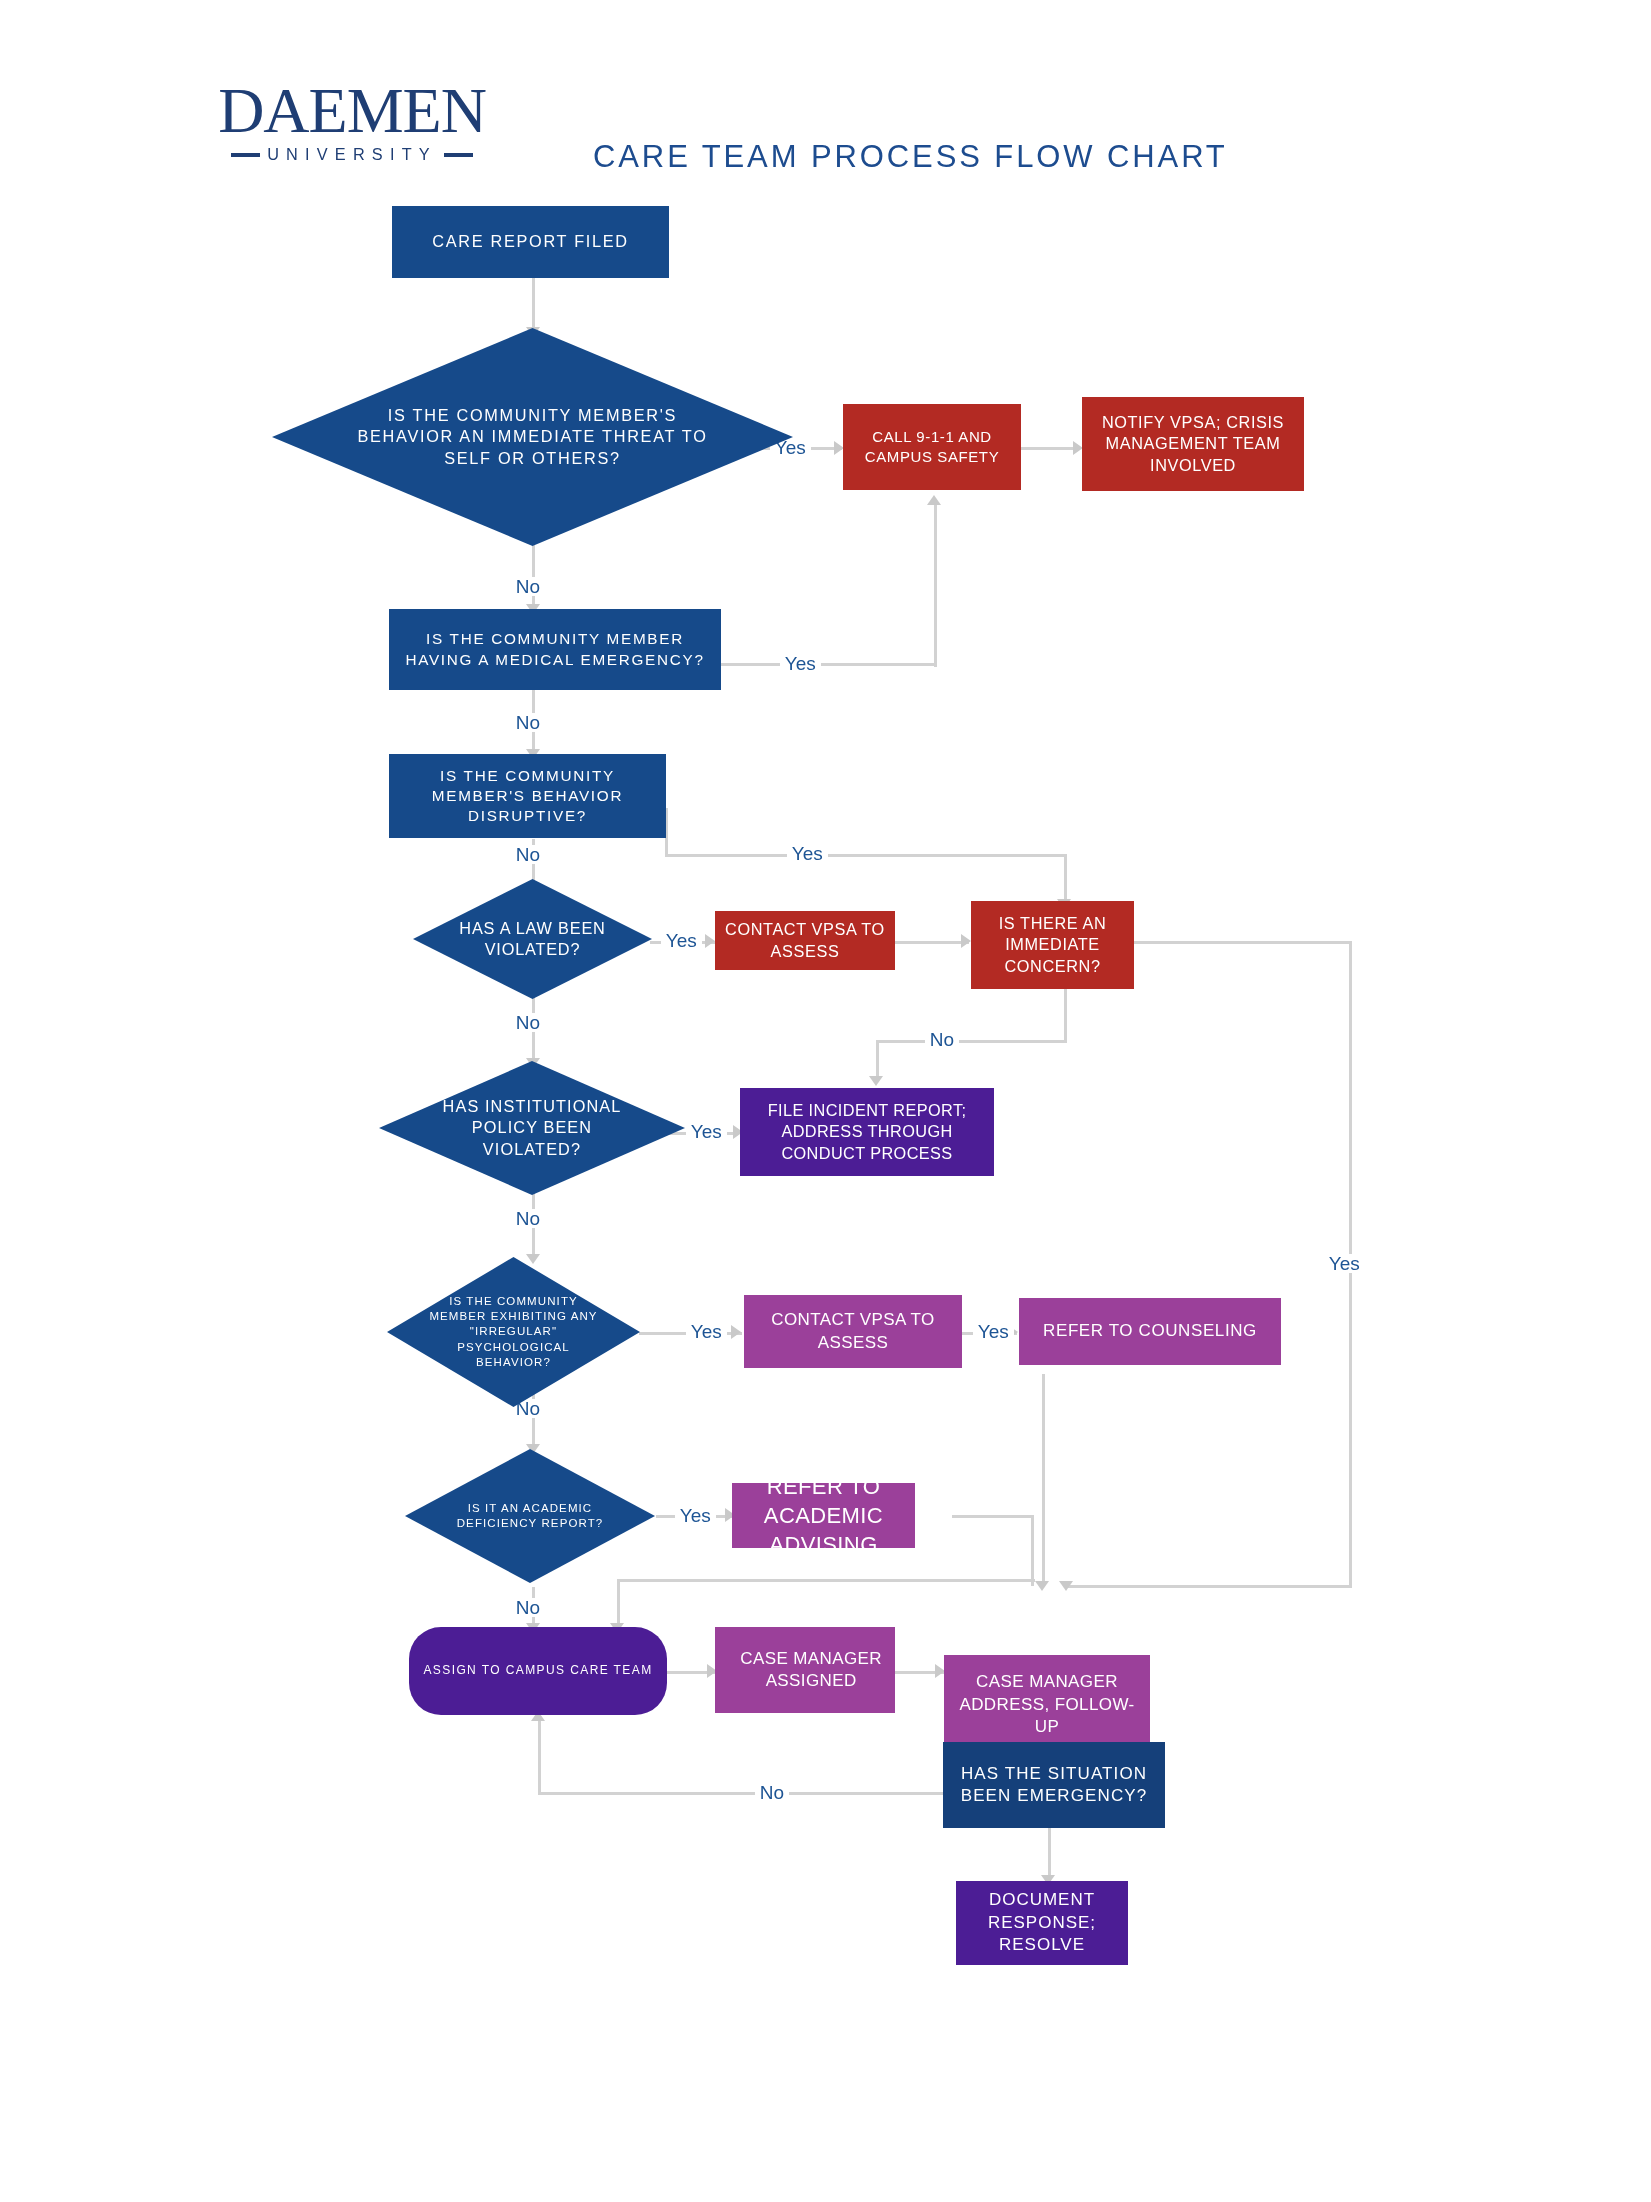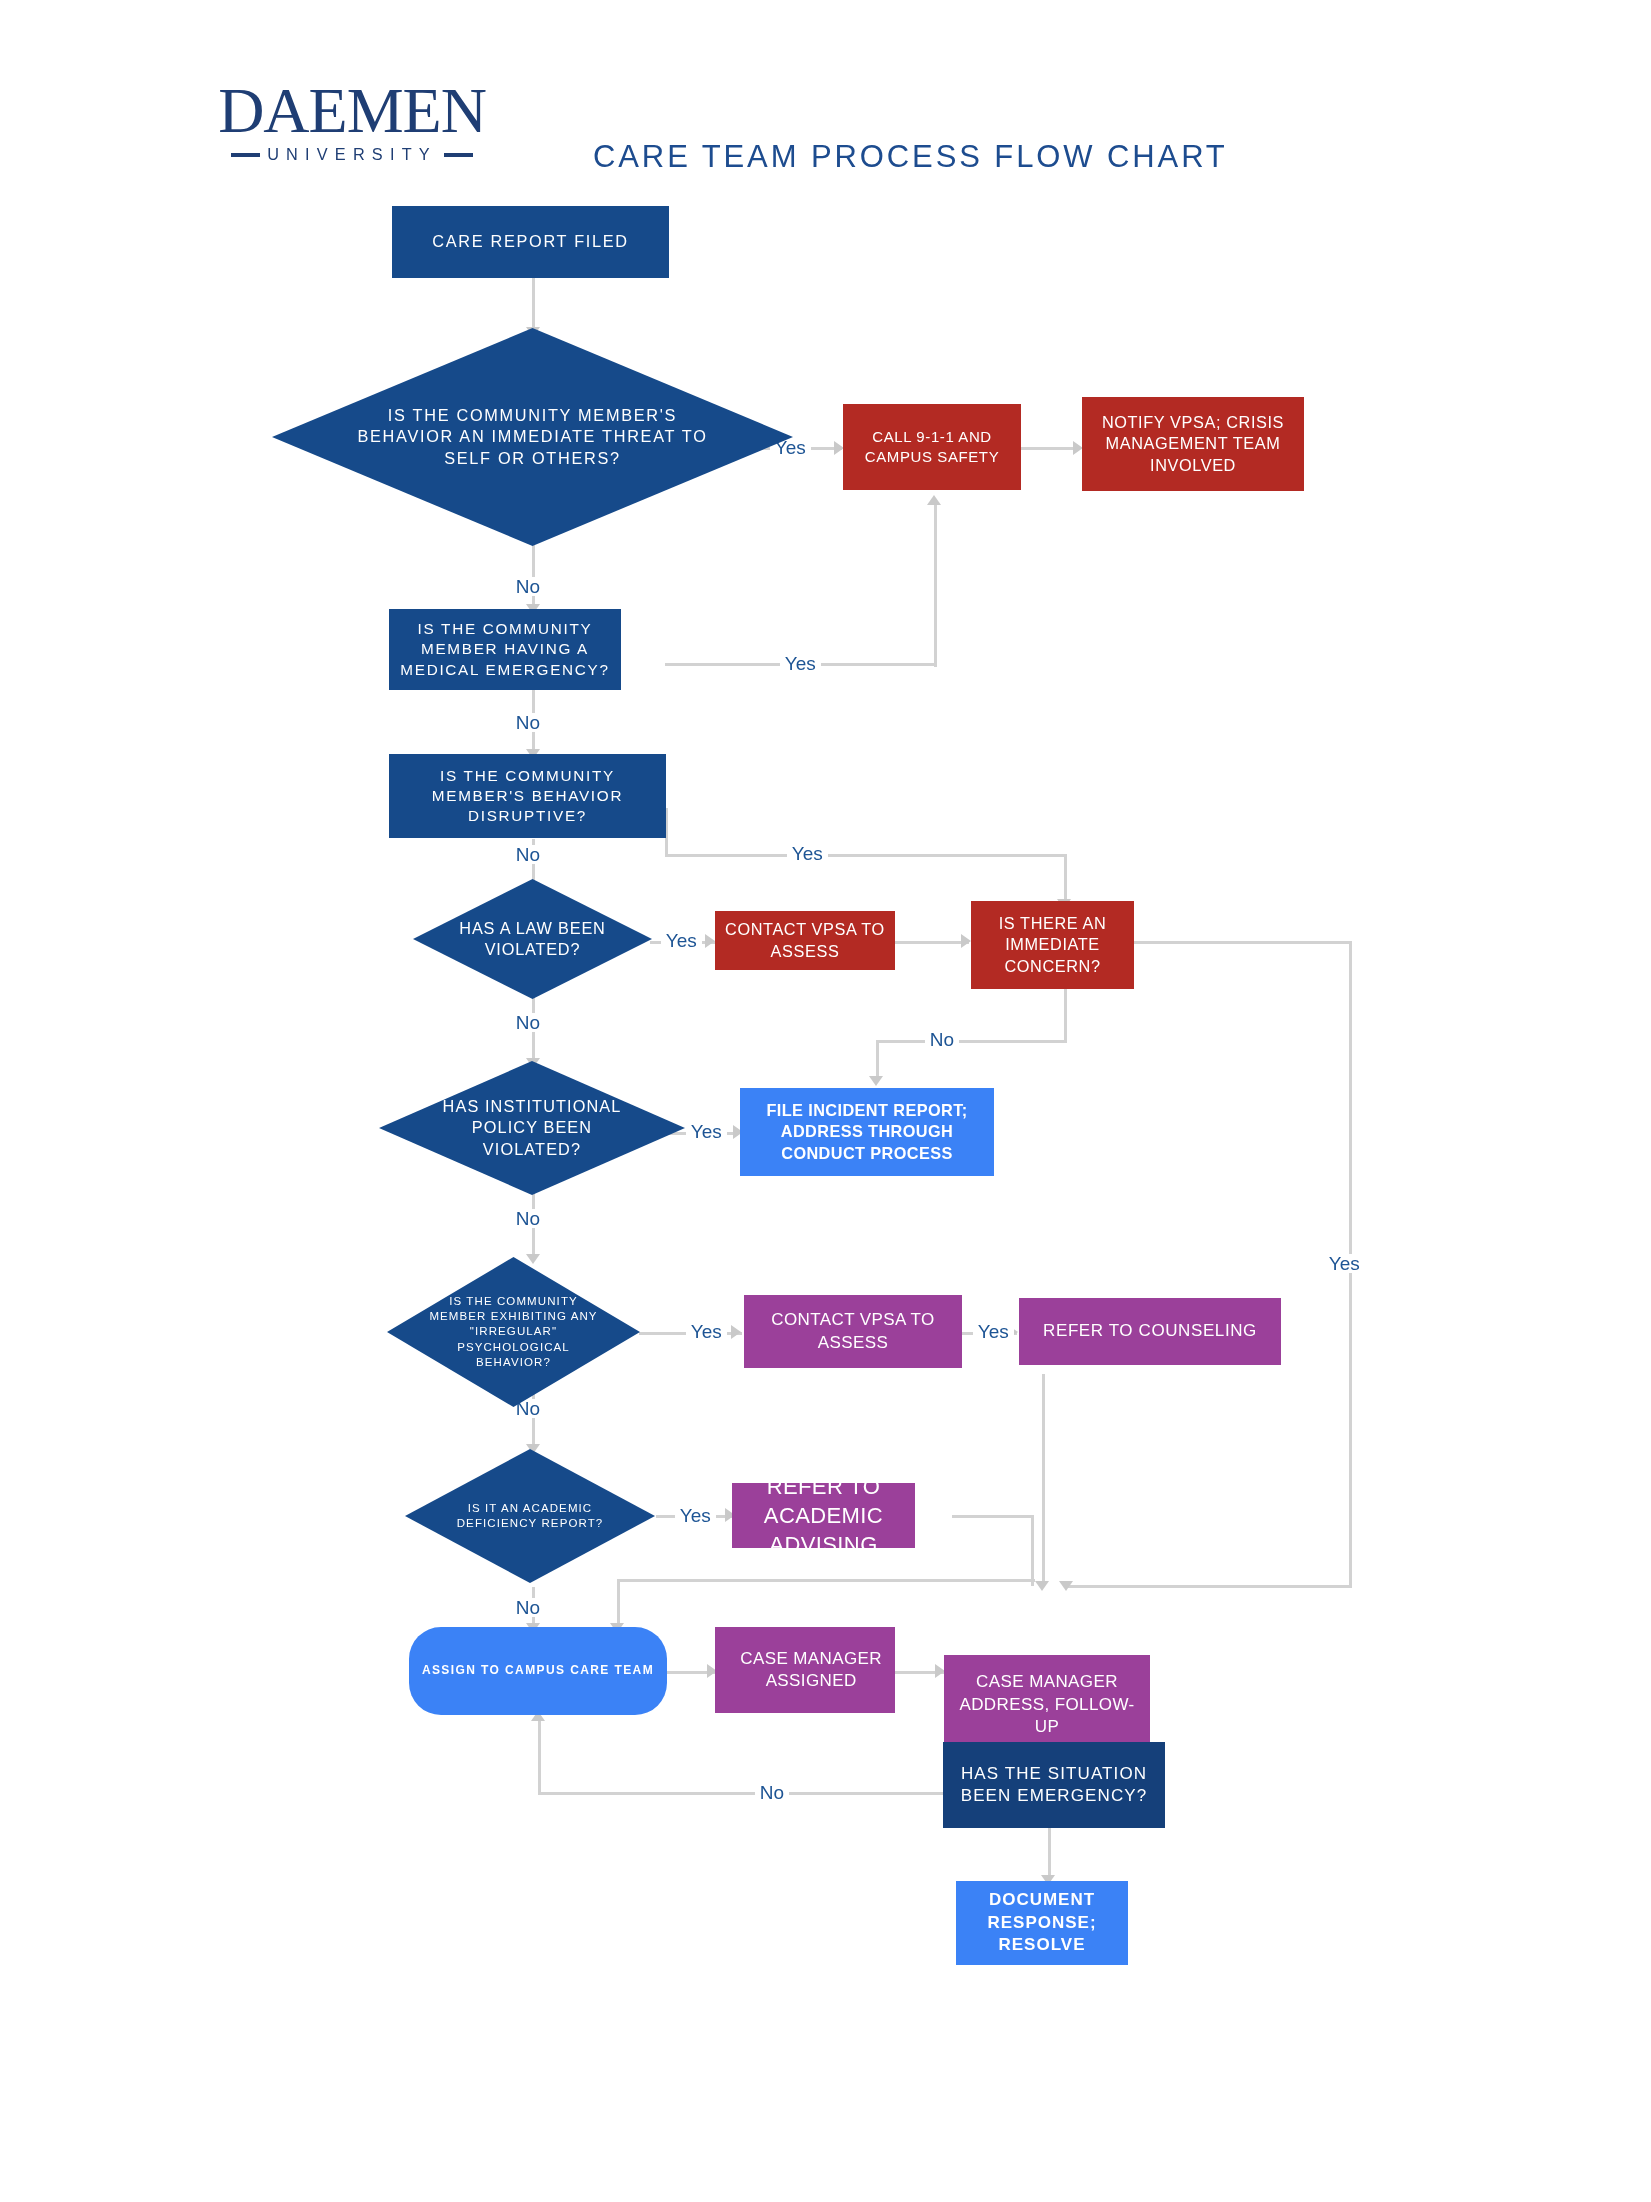--- a/index.html
+++ b/index.html
@@ -83,21 +83,21 @@
     color: #ffffff;
     letter-spacing: 1.7px;
     line-height: 1.32;
     padding: 3.8px 5.7px;
     white-space: pre-line;
   }
   .rect { }
   .navy   { background: #164A8A; }
   .navy2  { background: #15407A; }
   .red    { background: #B32A23; }
-  .cyan   { background: #3b82f6; font-weight: bold; }
+  .cyan   { background: #4c1d95; }
   .purple { background: #9B409A; }
 
   
   .diamond {
     background: #164A8A;
     clip-path: polygon(50% 0%, 100% 50%, 50% 100%, 0% 50%);
   }
   .diamond .dlabel { display: block; width: 72%; margin: 0 auto; }
 
   
@@ -277,21 +277,21 @@
     <div class="node rect navy" style="left:392px; top:206px; width:277px; height:72px; font-size:16.3px;">CARE REPORT FILED</div>
 
     <div class="node diamond" style="left:272px; top:328px; width:521px; height:218px; font-size:16.3px;">
       <span class="dlabel">IS THE COMMUNITY MEMBER'S BEHAVIOR AN IMMEDIATE THREAT TO SELF OR OTHERS?</span>
     </div>
 
     <div class="node rect red" style="left:843px; top:404px; width:178px; height:86px; font-size:15px; letter-spacing:0.6px;">CALL 9-1-1 AND CAMPUS SAFETY</div>
 
     <div class="node rect red" style="left:1082px; top:397px; width:222px; height:94px; font-size:16.3px; letter-spacing:0.6px;">NOTIFY VPSA; CRISIS MANAGEMENT TEAM INVOLVED</div>
 
-    <div class="node rect navy" style="left:389px; top:609px; width:232px; height:81px; font-size:15.3px;">IS THE COMMUNITY MEMBER HAVING A MEDICAL EMERGENCY?</div>
+    <div class="node rect navy" style="left:389px; top:609px; width:332px; height:81px; font-size:15.3px;">IS THE COMMUNITY MEMBER HAVING A MEDICAL EMERGENCY?</div>
 
     <div class="node rect navy" style="left:389px; top:754px; width:277px; height:84px; font-size:15.3px;">IS THE COMMUNITY MEMBER'S BEHAVIOR DISRUPTIVE?</div>
 
     <div class="node diamond" style="left:413px; top:879px; width:239px; height:120px; font-size:16.3px; letter-spacing:0.8px;">
       <span class="dlabel">HAS A LAW BEEN VIOLATED?</span>
     </div>
 
     <div class="node rect red" style="left:715px; top:911px; width:180px; height:59px; font-size:16.3px; letter-spacing:0.6px;">CONTACT VPSA TO ASSESS</div>
 
     <div class="node rect red" style="left:971px; top:901px; width:163px; height:88px; font-size:16.3px; letter-spacing:0.6px;">IS THERE AN IMMEDIATE CONCERN?</div>

